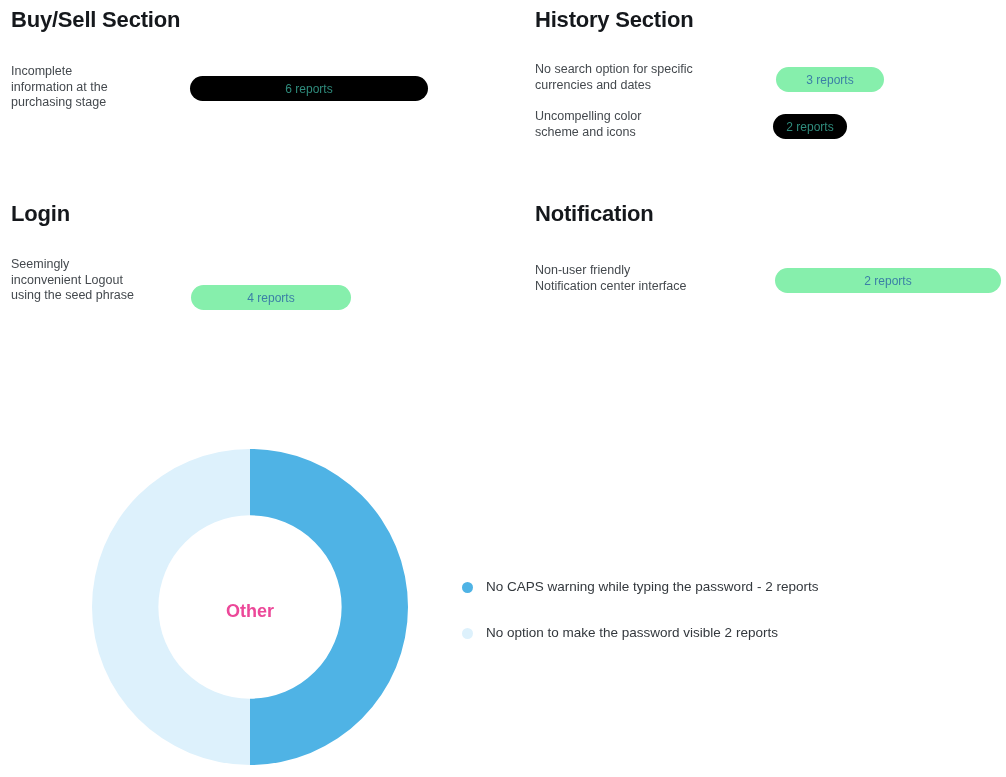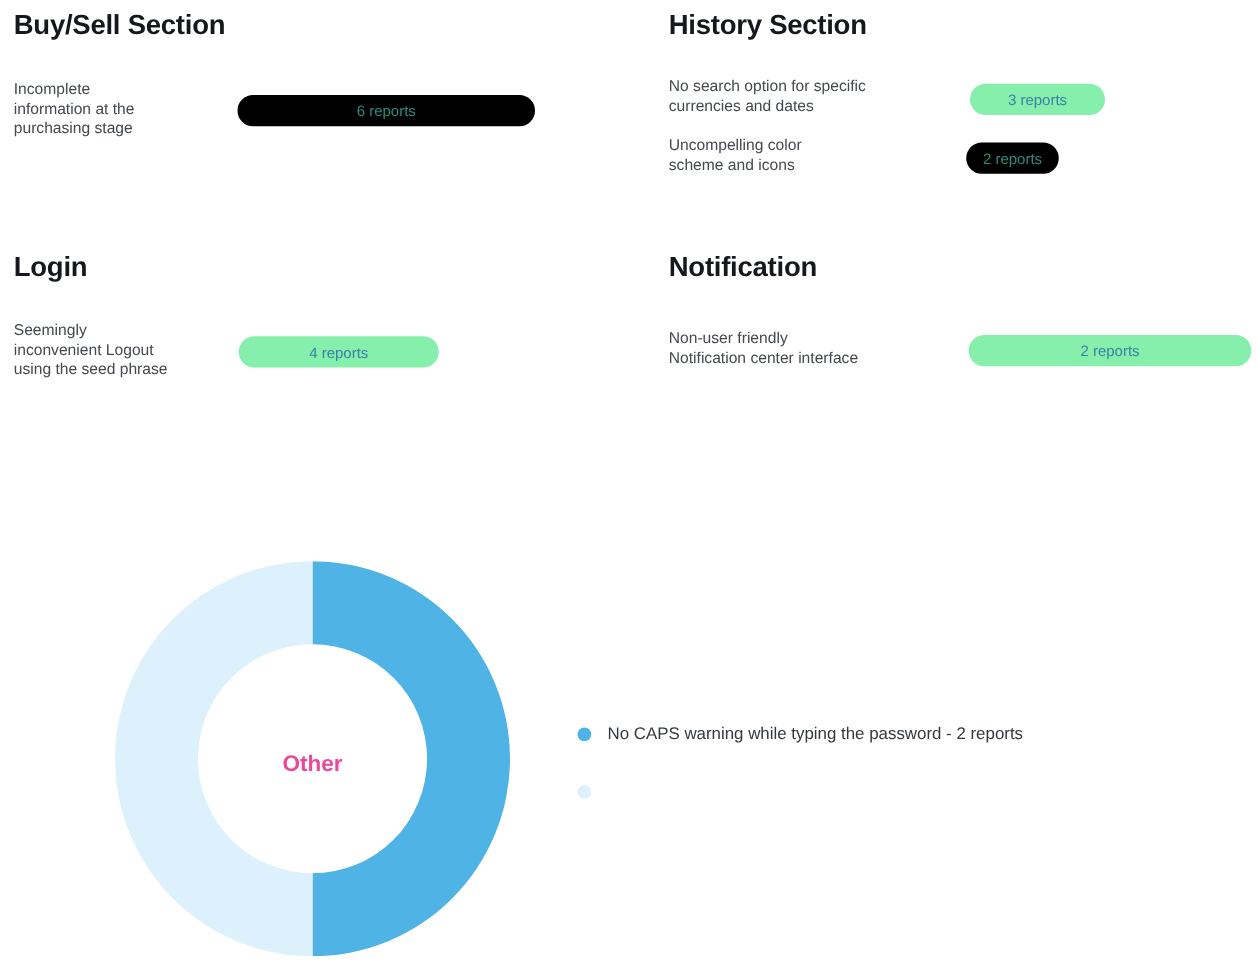--- a/index.html
+++ b/index.html
@@ -142,21 +142,21 @@
   <div class="pill mint" style="left:238px; top:5px; width:74px;">2 reports</div>
 </div>
 
 <div class="section" style="left:11px; top:203px;">
   <h2 class="section-title">Login</h2>
 </div>
 <div class="issue-row" style="top:257px; left:0; width:500px; height:46px;">
   <div class="issue-label" style="top:0;">Seemingly
 inconvenient Logout
 using the seed phrase</div>
-  <div class="pill blue" style="left:191px; top:12px; width:160px;text-align:right;">4 reports</div>
+  <div class="pill blue" style="left:191px; top:28px; width:160px;text-align:right;">4 reports</div>
 </div>
 
 <div class="section" style="left:535px; top:203px;">
   <h2 class="section-title">Notification</h2>
 </div>
 <div class="issue-row" style="top:263px; left:535px; width:471px; height:34px;">
   <div class="issue-label" style="left:0; top:0;">Non-user friendly
 Notification center interface</div>
   <div class="pill blue" style="left:240px; top:5px; width:226px;">2 reports</div>
 </div>
@@ -171,14 +171,15 @@
   <div class="donut-center-label">Other</div>
 </div>
 
 <div id="donut-legend">
   <div class="legend-item">
     <span class="legend-dot" style="background: rgb(79, 179, 229);"></span>
     <span class="legend-text">No CAPS warning while typing the password - 2 reports</span>
   </div>
   <div class="legend-item">
     <span class="legend-dot" style="background: rgb(221, 241, 252);"></span>
+    <span class="legend-text">No option to make the password visible 2 reports</span>
   </div>
 </div>
 
 </body></html>

